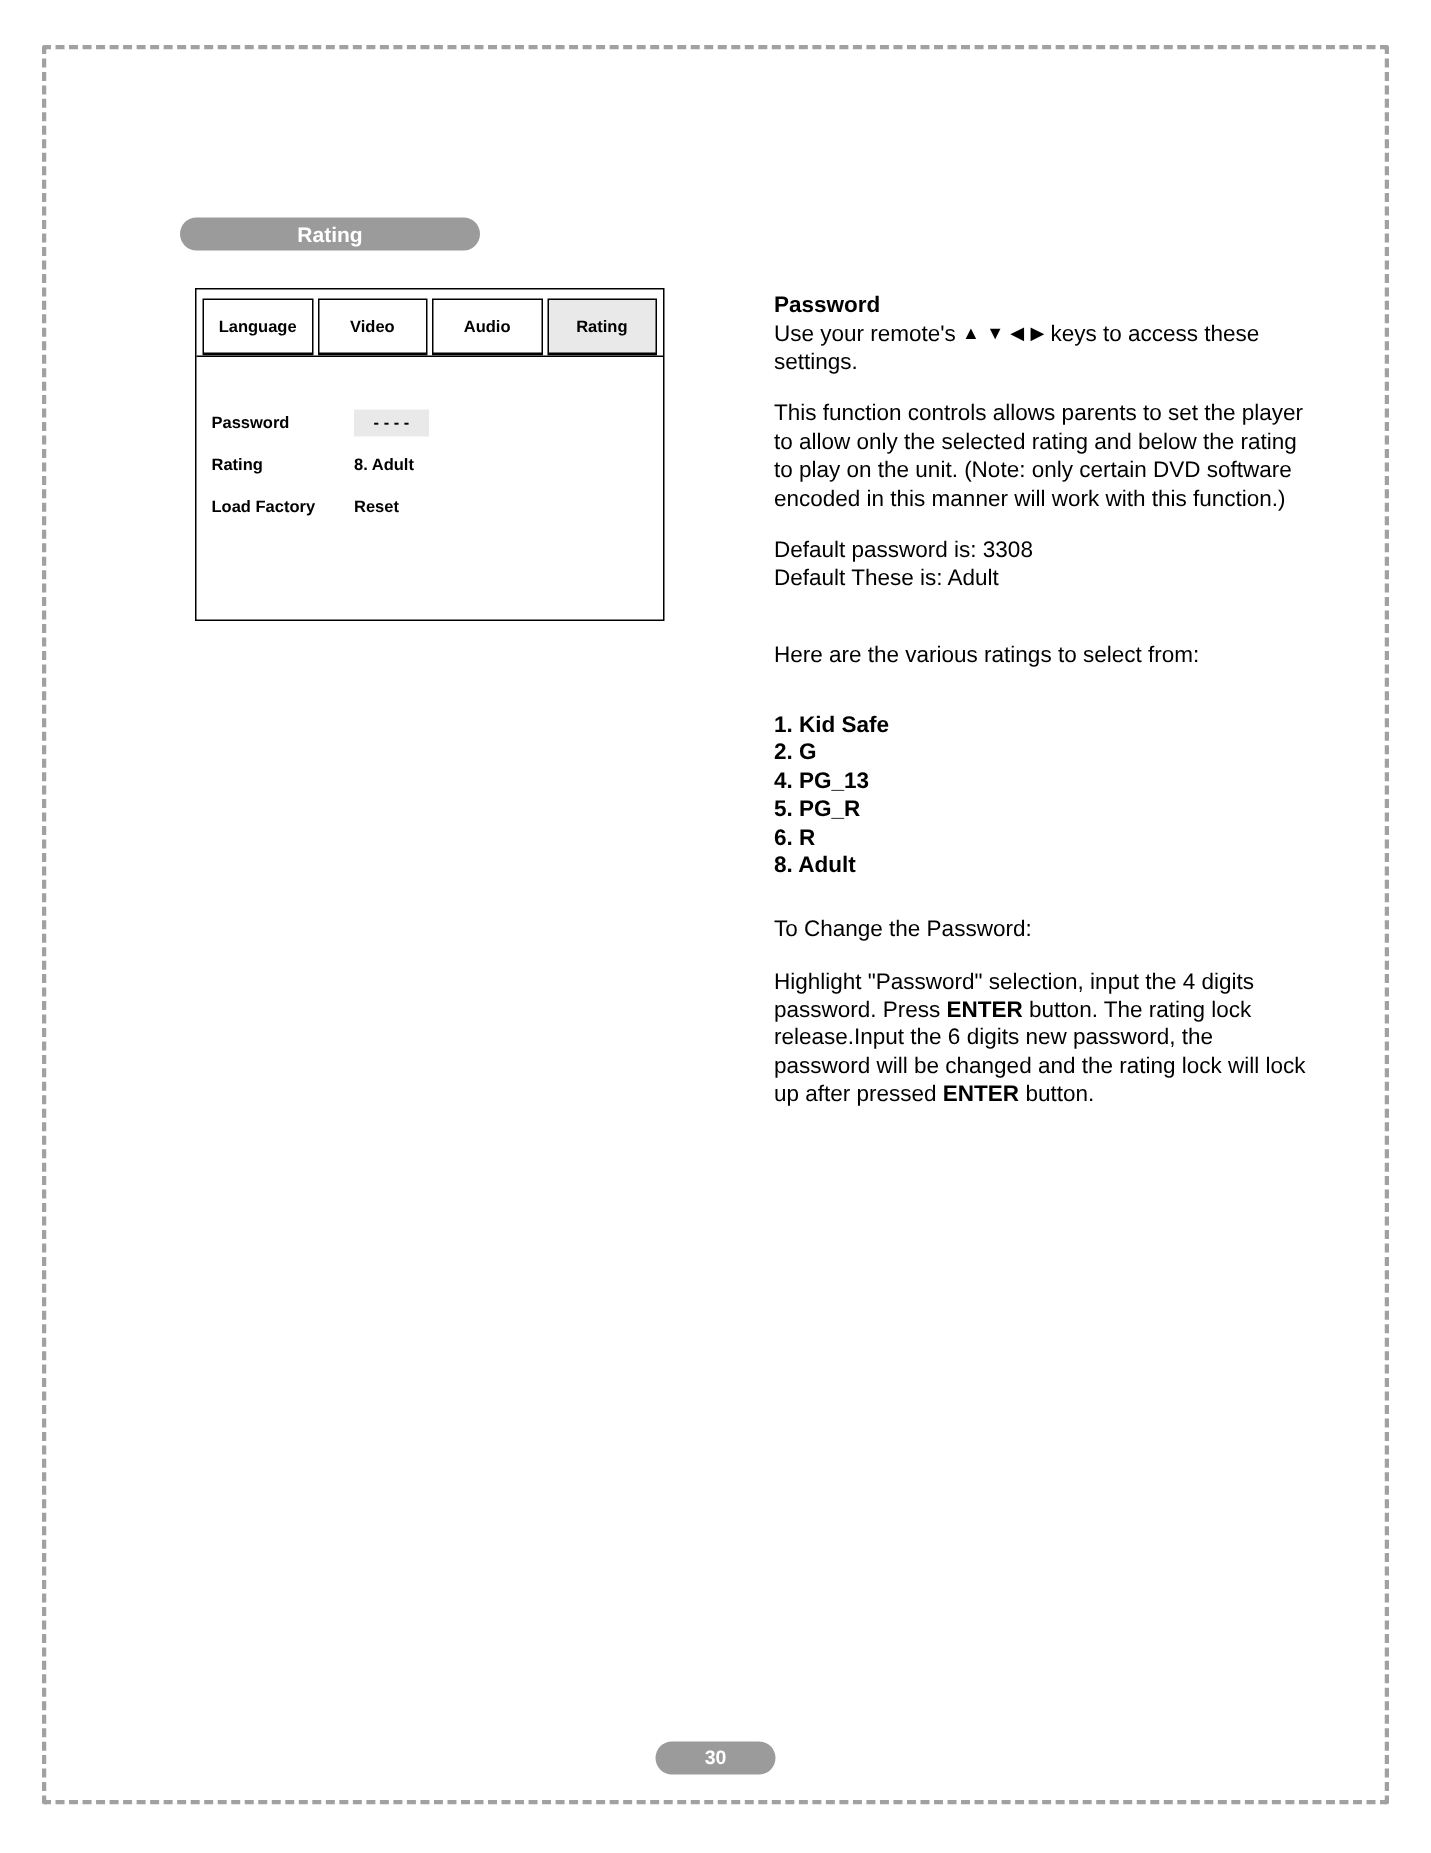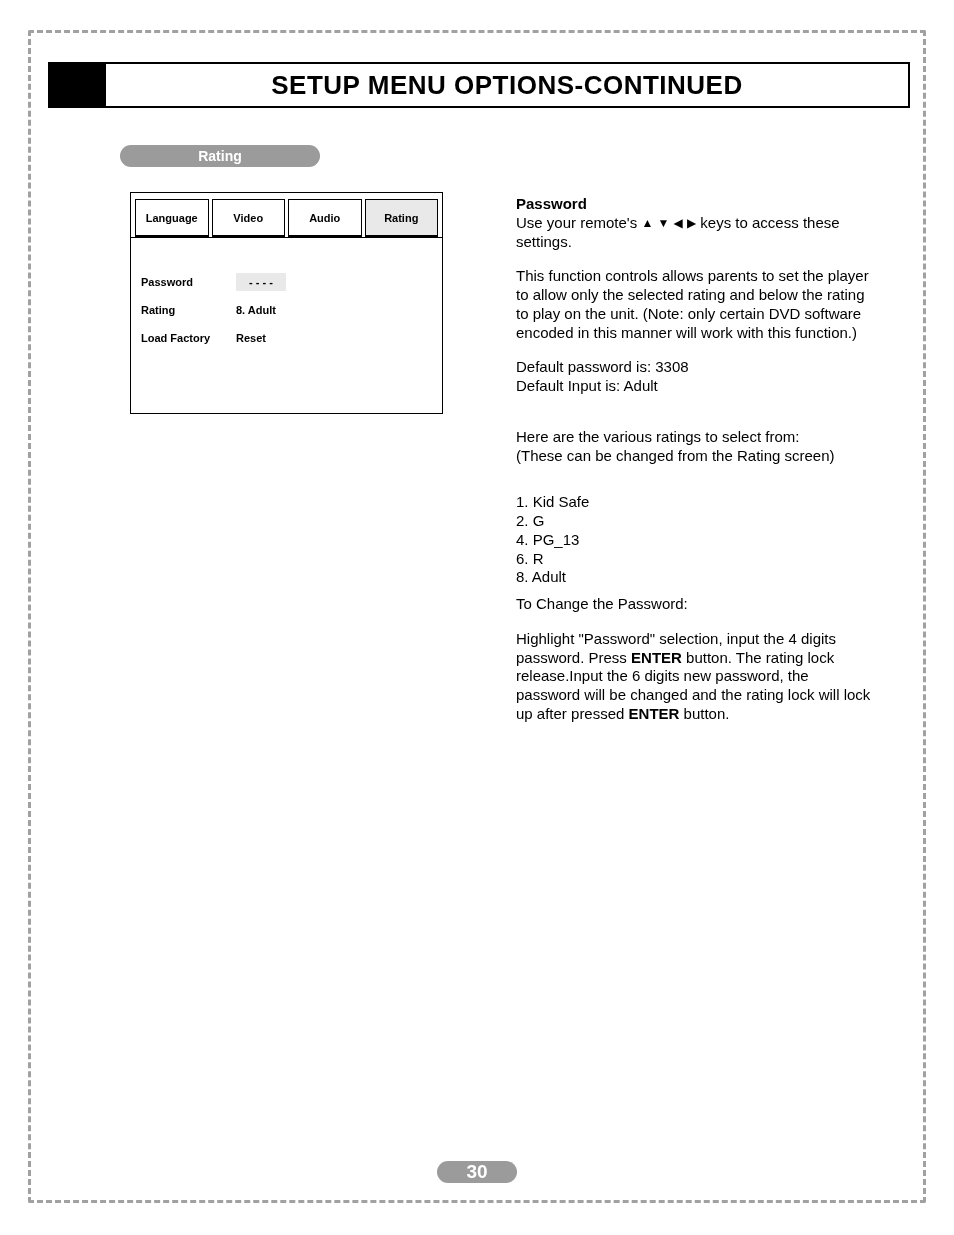--- a/index.html
+++ b/index.html
@@ -140,36 +140,32 @@
     position: absolute;
     left: 50%;
     transform: translateX(-50%);
     bottom: 52px;
     width: 80px;
     height: 22px;
     background: #9b9b9b;
     border-radius: 11px;
     color: #fff;
     font-weight: bold;
-    font-size: 19px;
+    font-size: 13px;
     text-align: center;
     line-height: 22px;
   }
 </style>
 </head>
 <body>
 
 <div class="page">
 
   <div class="dashed-border"></div>
 
-  <div class="header-band">
-    <div class="header-black"></div>
-    <div class="header-title">SETUP MENU OPTIONS-CONTINUED</div>
-  </div>
 
   <div class="section-pill">Rating</div>
 
   <div class="osd">
     <div class="tabs">
       <div class="tab">Language</div>
       <div class="tab">Video</div>
       <div class="tab">Audio</div>
       <div class="tab active">Rating</div>
     </div>
@@ -197,32 +193,32 @@
       <span class="glyph">▼</span>
       <span class="glyph">◀</span>
       <span class="glyph">▶</span>
       <span> keys to access these settings.</span>
     </p>
 
     <p>This function controls allows parents to set the player to allow only the selected rating and below the rating to play on the unit. (Note: only certain DVD software encoded in this manner will work with this function.)</p>
 
     <div class="tight" style="margin-bottom:32px;">
       <p>Default password is: 3308</p>
-      <p>Default Input is: Adult</p>
+      <p>Default These is: Adult</p>
     </div>
 
     <div class="tight" style="margin-bottom:28px;">
       <p>Here are the various ratings to select from:</p>
-      <p>(These can be changed from the Rating screen)</p>
-    </div>
-
-    <div class="tight" style="margin-bottom:8px;">
+    </div>
+
+    <div class="tight" style="margin-bottom:24px;font-weight:bold;">
       <p>1. Kid Safe</p>
       <p>2. G</p>
       <p>4. PG_13</p>
+      <p>5. PG_R</p>
       <p>6. R</p>
       <p>8. Adult</p>
     </div>
 
     <p>To Change the Password:</p>
 
     <p>
       <span>Highlight "Password" selection, input the 4 digits password. Press </span><span class="b">ENTER</span><span> button. The rating lock release.Input the 6 digits new password, the password will be changed and the rating lock will lock up after pressed </span><span class="b">ENTER</span><span> button.</span>
     </p>
   </div>

